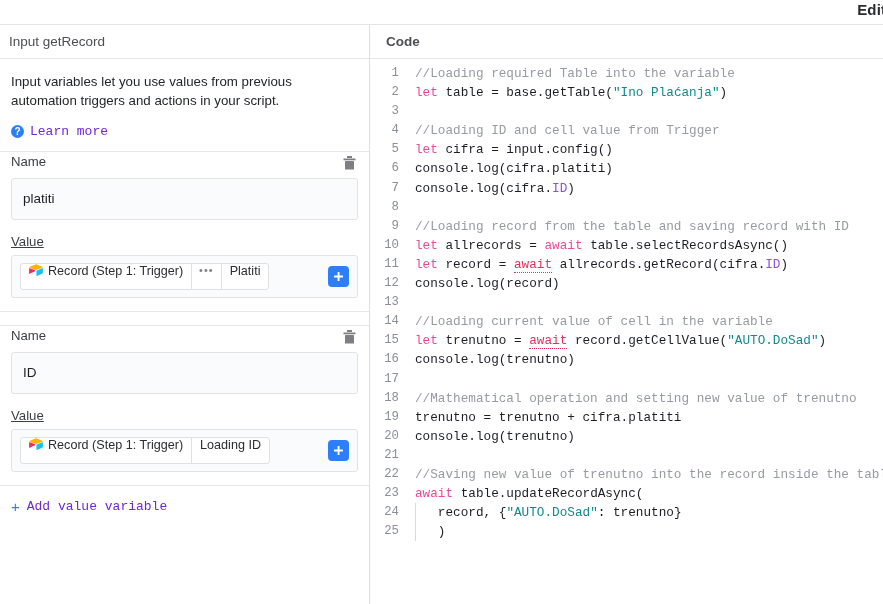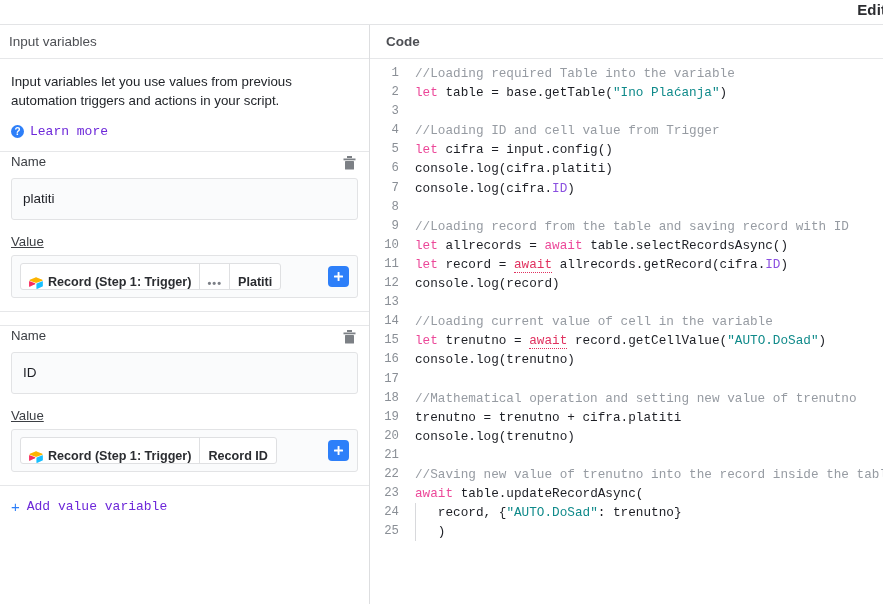--- a/index.html
+++ b/index.html
@@ -199,26 +199,25 @@
     display: inline-flex;
     align-items: stretch;
     background: #ffffff;
     border: 1px solid #dfe0e2;
     border-radius: 3px;
     overflow: hidden;
     height: 25px;
   }
   .token-part {
     display: inline-flex;
-    align-items: flex-end;
+    align-items: flex-start;
     padding: 0 8px;
     font-size: 12.6px;
     color: #2b2d31;
     white-space: nowrap;
-    font-weight: bold;
   }
   .token-part + .token-part { border-left: 1px solid #dfe0e2; }
   .token-part.dots {
     padding: 0 7px;
     color: #7b7f86;
     letter-spacing: 1px;
     font-size: 11px;
   }
   .token-icon {
     width: 14px;
@@ -314,21 +313,21 @@
 
 <div id="app">
 
   <div class="topbar">
     <div class="topbar-title">Edit</div>
   </div>
 
   <div class="panes">
 
     <div class="pane-left">
-      <div class="pane-header">Input variables</div>
+      <div class="pane-header">Input getRecord</div>
 
       <div class="left-body">
 
         <div class="intro">
           <p>Input variables let you use values from previous automation triggers and actions in your script.</p>
         </div>
 
         <div class="learn-row">
           <span class="help-icon">?</span>
           <span class="link">Learn more</span>
@@ -376,21 +375,21 @@
               </div><input class="text-input" value="ID" placeholder="Name" style=""><div class="field-label value-label">Value</div><div class="value-box">
                 <span class="token">
                   <span class="token-part">
                     <span class="token-icon"><svg viewBox="0 0 20 17" width="14" height="12" xmlns="http://www.w3.org/2000/svg">
                         <path d="M9.2 0.6 L1.2 3.9 C0.6 4.1 0.6 5.0 1.2 5.2 L9.3 8.3 C9.8 8.5 10.4 8.5 10.9 8.3 L19.0 5.2 C19.6 5.0 19.6 4.1 19.0 3.9 L11.0 0.6 C10.4 0.4 9.8 0.4 9.2 0.6 Z" fill="#fcb400"></path>
                         <path d="M10.6 9.9 L10.6 16.4 C10.6 16.8 11.0 17.1 11.4 16.9 L19.3 13.6 C19.6 13.5 19.8 13.2 19.8 12.9 L19.8 6.4 C19.8 6.0 19.4 5.7 19.0 5.9 L11.1 9.2 C10.8 9.3 10.6 9.6 10.6 9.9 Z" fill="#18bfff"></path>
                         <path d="M8.8 10.2 L6.4 11.3 L6.2 11.4 L1.0 13.9 C0.6 14.1 0.1 13.8 0.1 13.4 L0.1 6.5 C0.1 6.3 0.2 6.2 0.3 6.1 C0.4 6.0 0.5 5.9 0.6 5.9 C0.8 5.8 1.0 5.8 1.2 5.9 L8.7 8.9 C9.1 9.0 9.2 9.6 8.8 10.2 Z" fill="#f82b60"></path>
                       </svg></span>
                     <span>Record (Step 1: Trigger)</span>
                   </span>
-                  <span class="token-part">Record ID</span>
+                  <span class="token-part">Loading ID</span>
                 </span>
                 <span class="add-btn">
                   <svg width="11" height="11" viewBox="0 0 11 11" xmlns="http://www.w3.org/2000/svg">
                     <rect x="4.6" y="1" width="1.9" height="9" rx="0.5" fill="#ffffff"></rect>
                     <rect x="1" y="4.6" width="9" height="1.9" rx="0.5" fill="#ffffff"></rect>
                   </svg>
                 </span>
               </div></div>
           </div>
 

